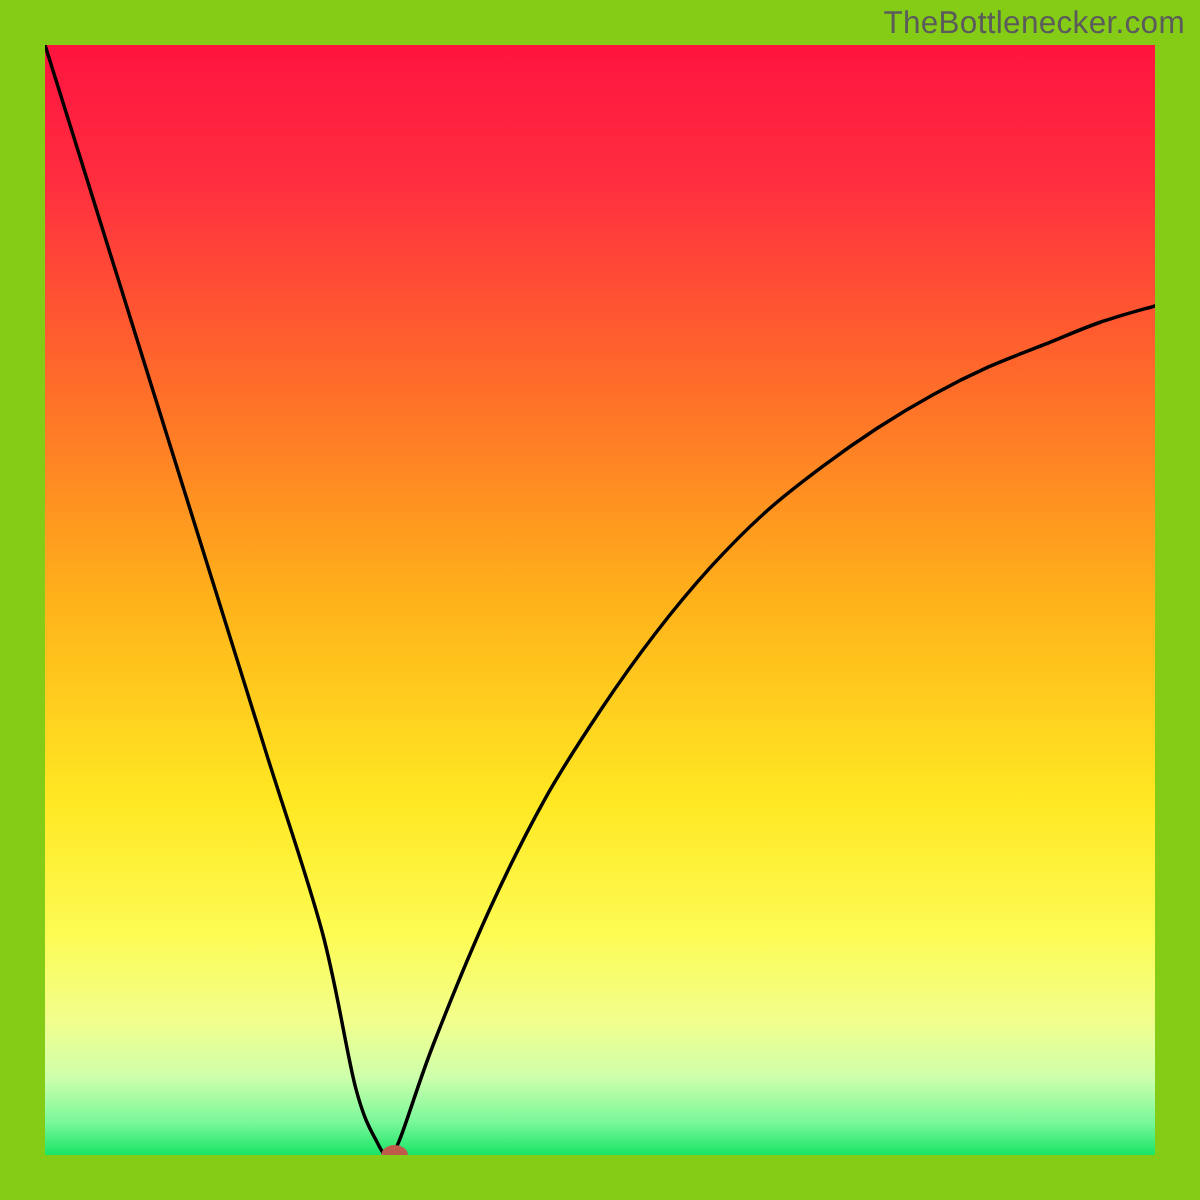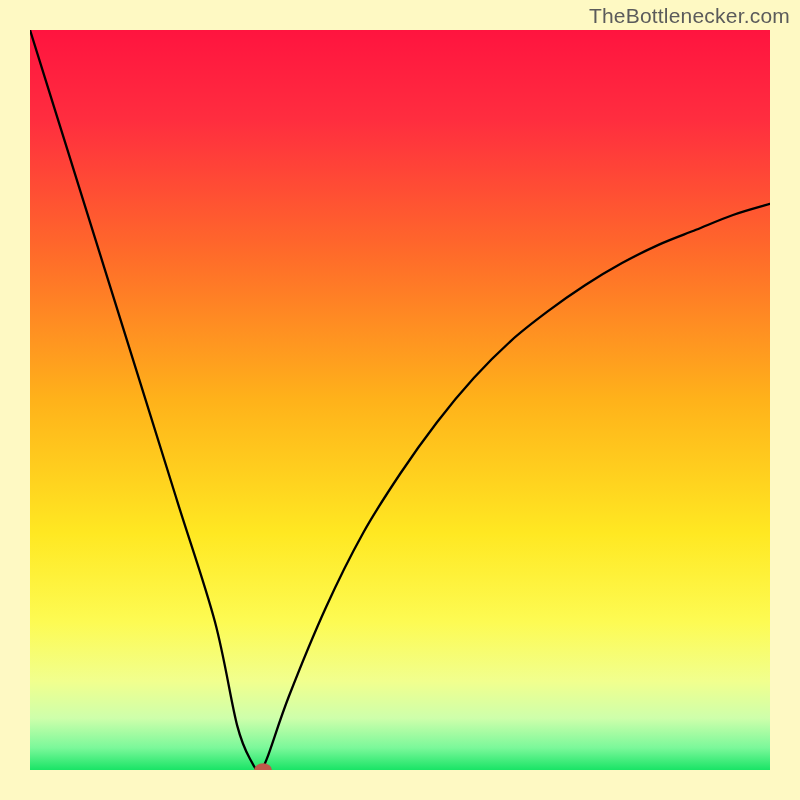--- a/index.html
+++ b/index.html
@@ -8,21 +8,21 @@
     width: 800px;
     height: 800px;
     overflow: hidden;
     background: #000;
     font-family: Arial, Helvetica, sans-serif;
   }
   .frame {
     position: relative;
     width: 800px;
     height: 800px;
-    background: #fef9c3;
+    background: #84cc16;
   }
   .plot {
     position: absolute;
     left: 30px;
     top: 30px;
     width: 740px;
     height: 740px;
     overflow: hidden;
   }
   .watermark {

